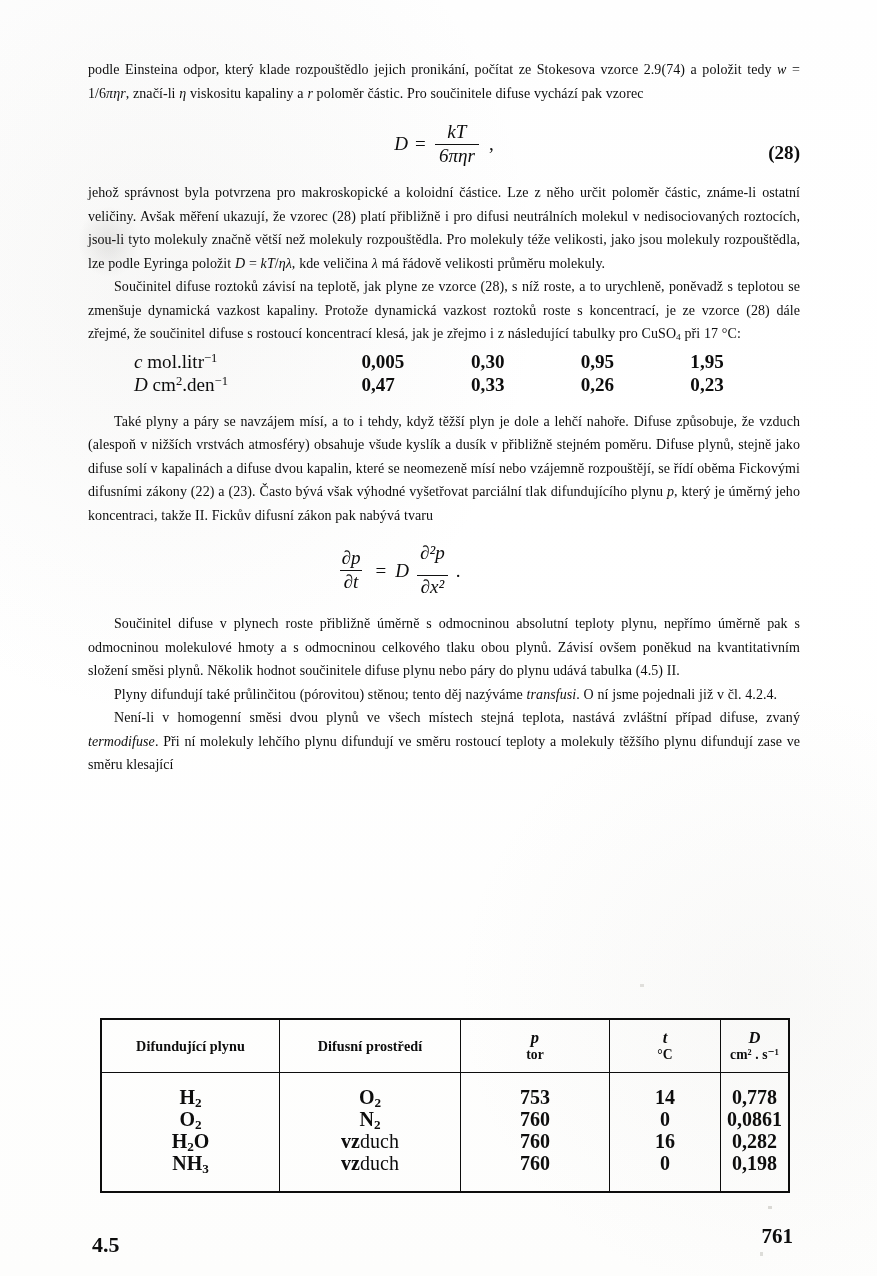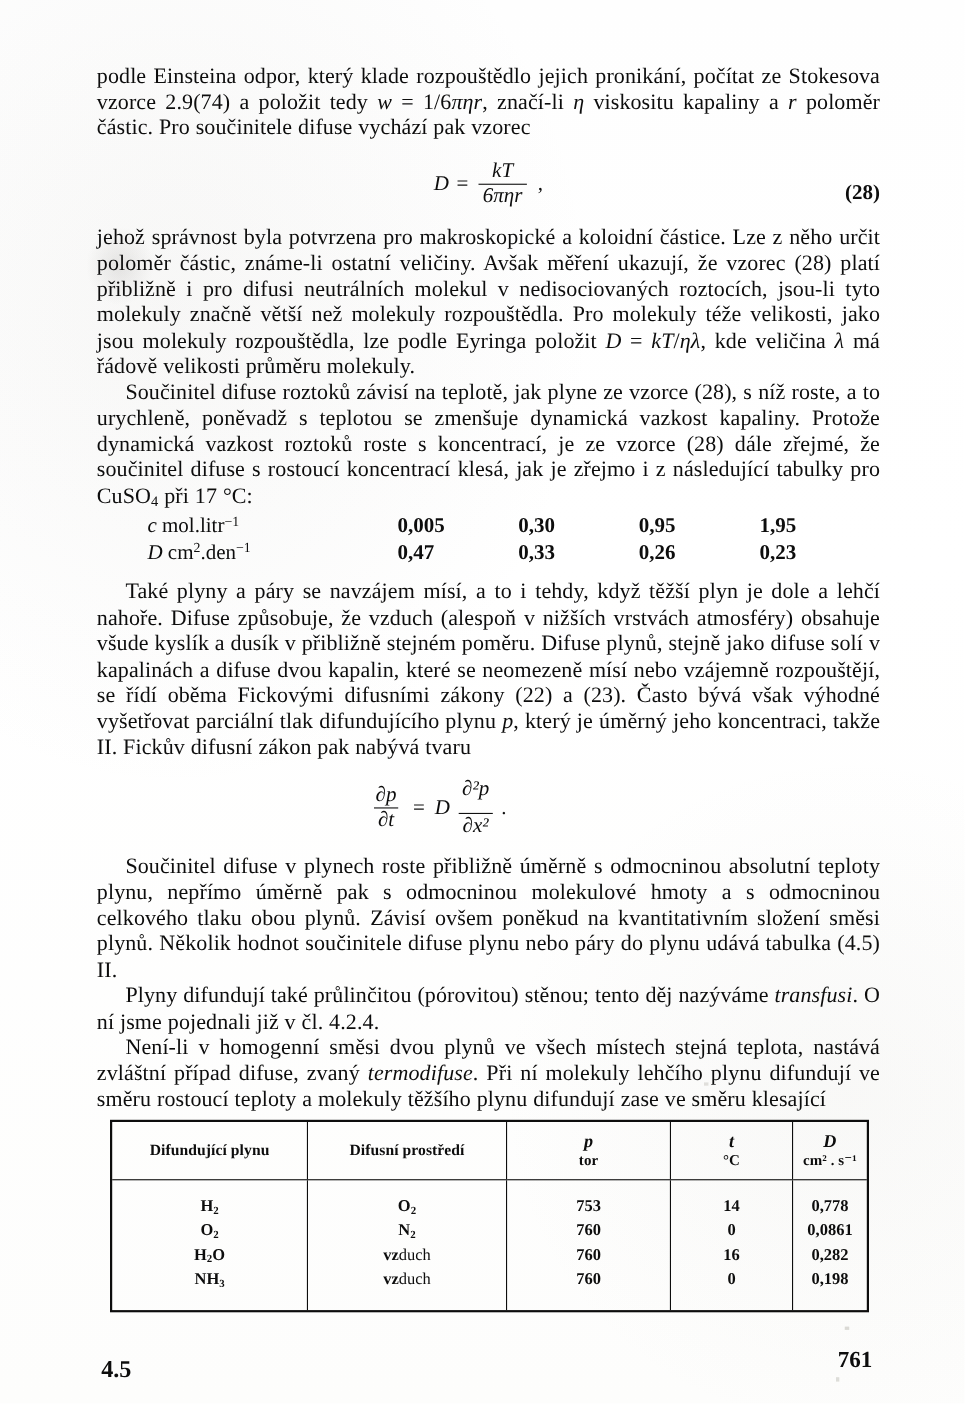--- a/index.html
+++ b/index.html
@@ -47,21 +47,21 @@
 
   .textblock {
     position: absolute;
     left: 88px;
     top: 58px;
     width: 712px;
   }
 
   p.para {
     margin: 0;
-    font-size: 20px;
+    font-size: 14px;
     line-height: 23.5px;
     text-align: justify;
     text-justify: inter-word;
     letter-spacing: 0.005em;
     word-spacing: 0.01em;
     hyphens: none;
   }
   p.indent { text-indent: 26px; }
 
   .eq {
@@ -173,21 +173,21 @@
     font-style: italic;
     font-weight: bold;
     font-size: 16.5px;
   }
   .hdr-stack .unit {
     font-weight: bold;
     font-size: 13.6px;
     margin-top: 1px;
   }
   .gtable tbody td {
-    font-size: 15px;
+    font-size: 20px;
     font-weight: bold;
     line-height: 22px;
   }
   .bodycell { padding: 6px 0 10px 0; }
   .bodycell div { height: 22px; }
   .semi { font-weight: bold; }
   .semi .soft { font-weight: normal; }
 
   .footer-left {
     position: absolute;

